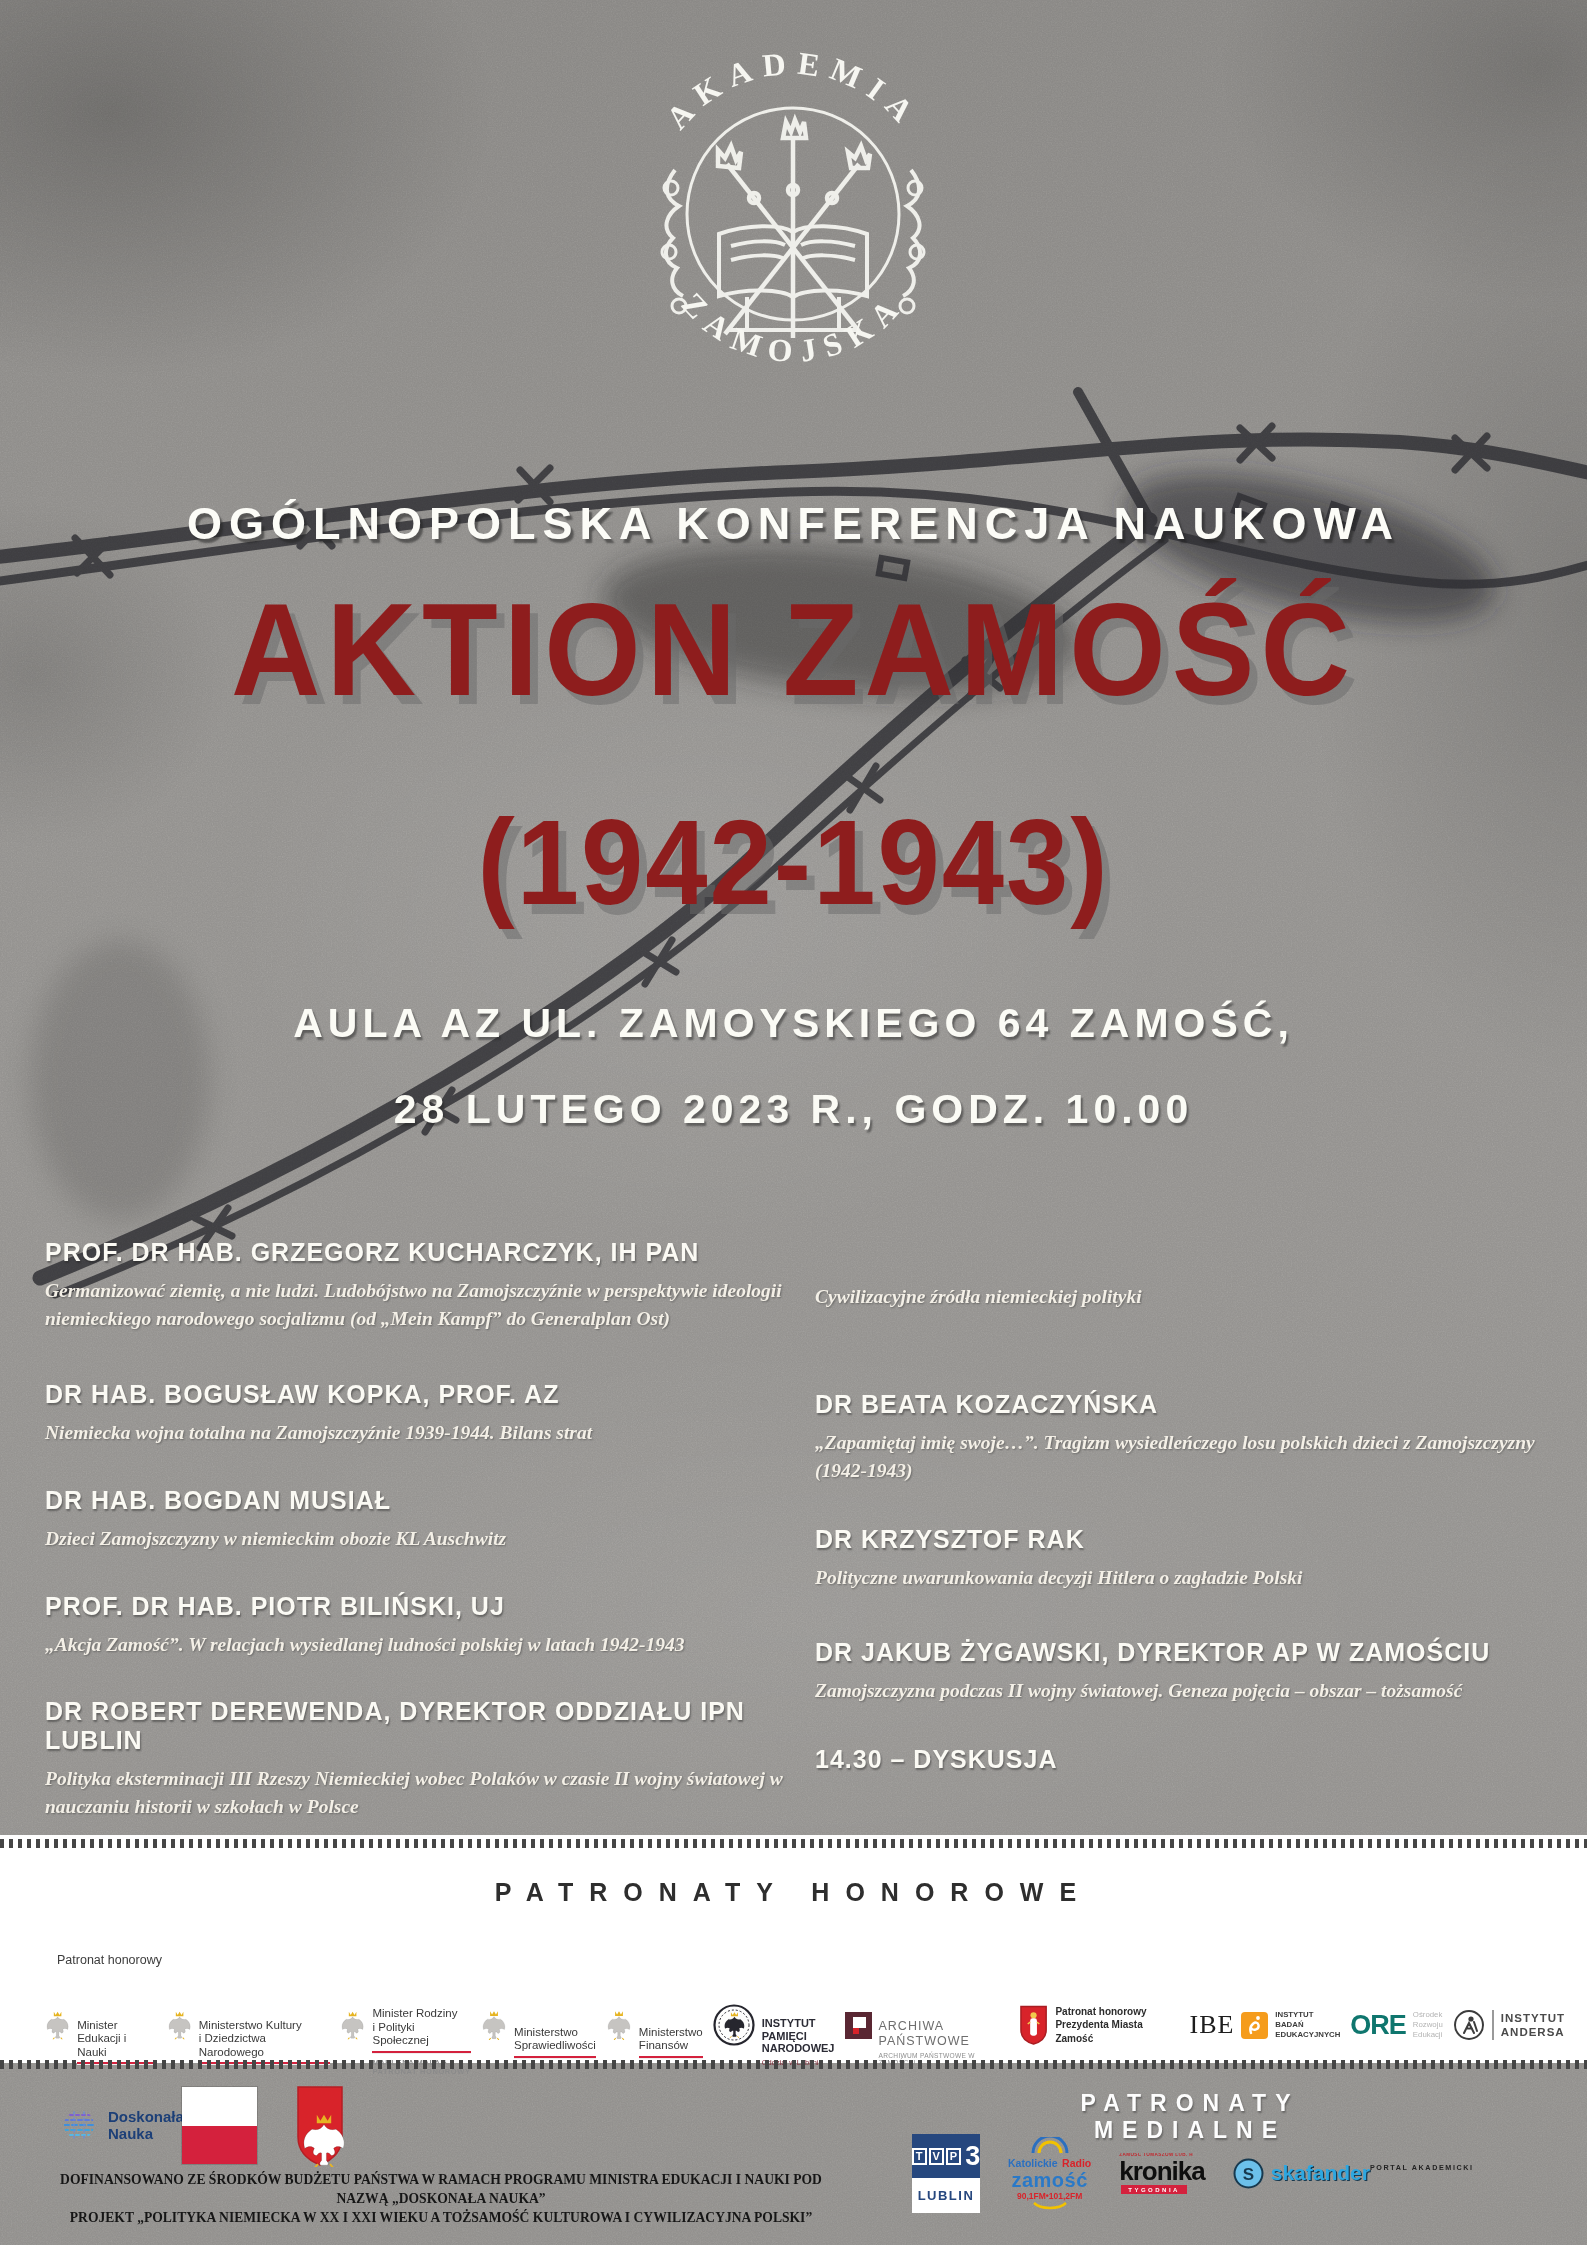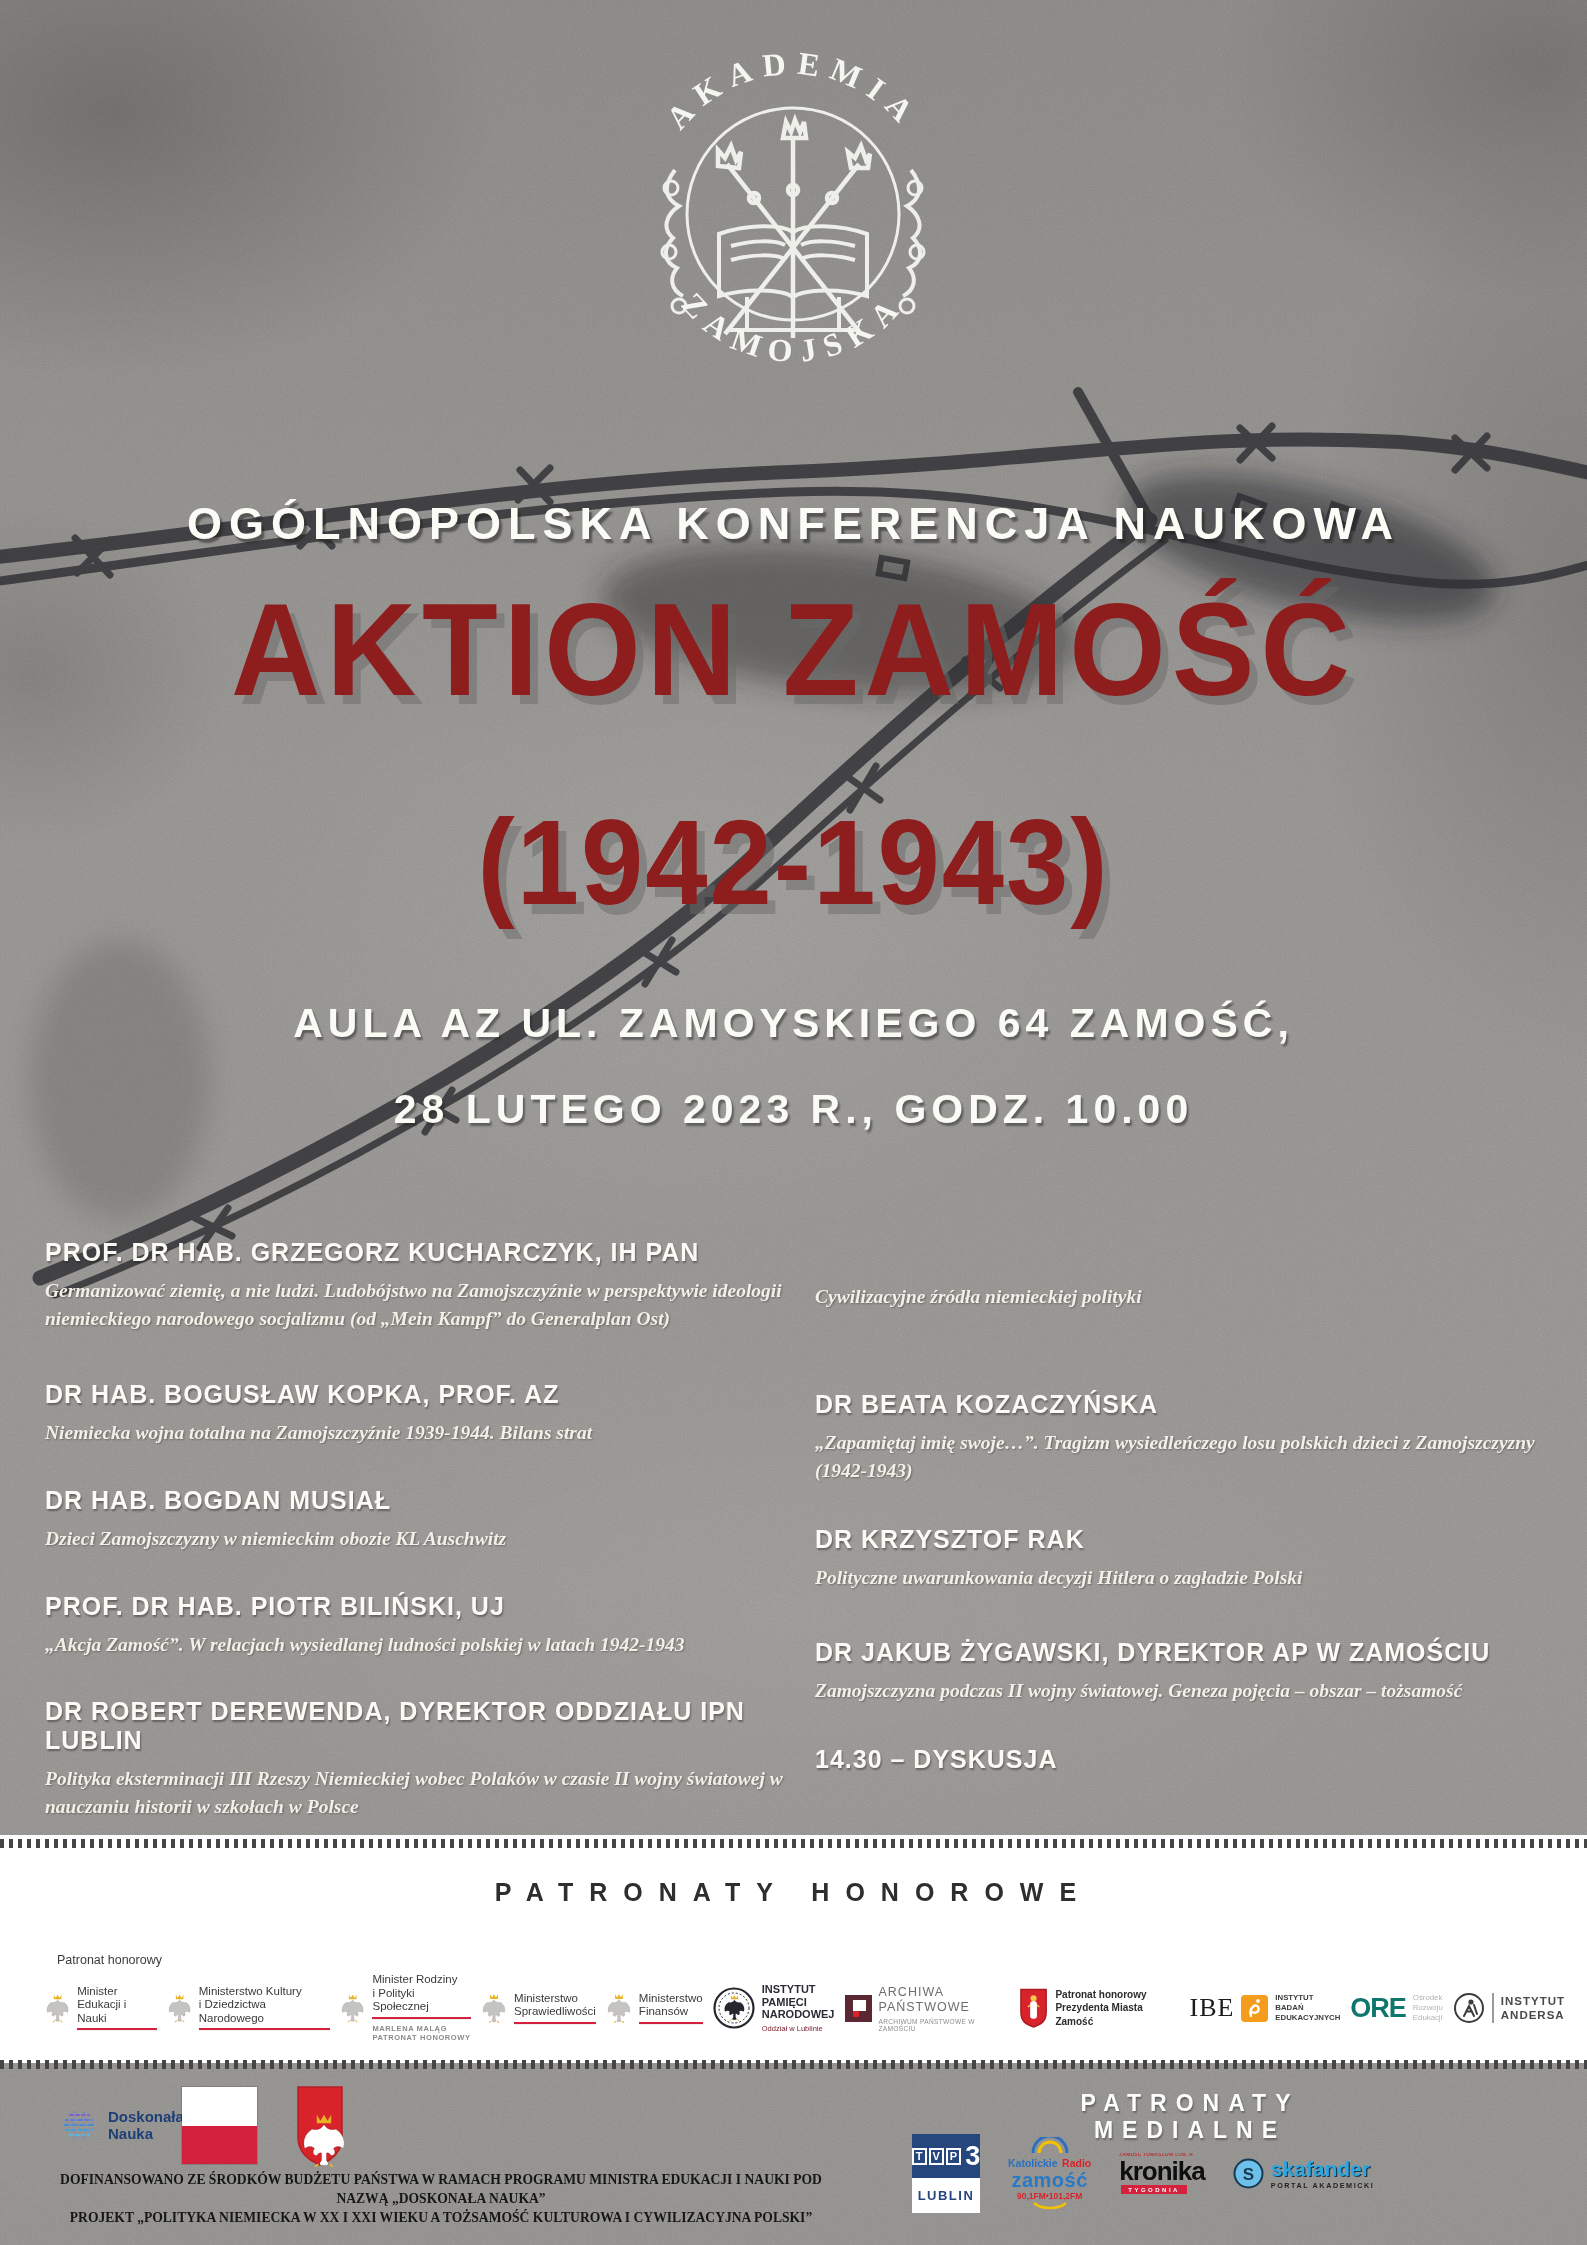--- a/index.html
+++ b/index.html
@@ -48,21 +48,21 @@
   .dash{position:absolute;left:0;width:100%;height:9px;z-index:4;
         background:repeating-linear-gradient(90deg,#454545 0 4px,transparent 4px 9px);}
   .dash-top{top:1839px}.dash-bottom{top:2060px}
   .hh-heading{position:absolute;left:0;width:100%;top:43px;text-align:center;
               font-size:25px;font-weight:700;letter-spacing:16px;color:#2e2e2e;}
   .patronat-label{position:absolute;left:57px;top:118px;font-size:12.5px;color:#3c3c3c;}
   .hlogos{position:absolute;left:45px;right:22px;top:138px;display:flex;
           justify-content:space-between;align-items:center;gap:10px;}
   .hlogo{display:flex;align-items:center;gap:7px;}
   .pre{white-space:pre-line;}
-  .mtext{display:flex;flex-direction:column;}
+  .mtext{display:flex;flex-direction:column;margin-top:34px;}
   .mname{font-size:11.5px;color:#3a3a3a;line-height:1.18;}
   .redbar{margin-top:3px;height:3px;width:100%;
           background:linear-gradient(180deg,#d4213d 0 66%,#efefef 66% 100%);}
   .msub{margin-top:4px;font-size:7.5px;font-weight:700;letter-spacing:.6px;color:#8a8a8a;line-height:1.3;}
   .ipn-seal{flex:0 0 auto;}
   .ipn-name{font-size:11px;font-weight:700;color:#2b2b35;line-height:1.15;}
   .ipn-sub{margin-top:3px;font-size:7.5px;color:#7a2330;}
   .ap-mark{position:relative;width:27px;height:27px;background:#5a2733;flex:0 0 auto;}
   .ap-mark .w{position:absolute;left:8px;top:5px;width:13px;height:11px;background:#fff;}
   .ap-mark .r{position:absolute;left:8px;top:16px;width:6px;height:6px;background:#d8232a;}
@@ -100,21 +100,21 @@
   .radio-l1 .w2{color:#d8232a;font-weight:700;font-size:10.5px;}
   .radio-name{color:#2a79c7;font-weight:800;font-size:20px;letter-spacing:.5px;}
   .radio-freq{color:#d8232a;font-weight:800;font-size:8.5px;margin-top:1px;}
   .kronika{display:flex;flex-direction:column;align-items:flex-start;line-height:1;}
   .kr-top{font-size:4.6px;font-weight:700;color:#c1272d;letter-spacing:.4px;white-space:nowrap;
           max-width:74px;overflow:hidden;}
   .kr-name{font-size:26px;font-weight:800;color:#0e0e0e;letter-spacing:-1px;margin-top:1px;}
   .kr-band{margin-top:1px;margin-left:2px;background:#d4213d;color:#fff;font-size:6px;font-weight:700;
            letter-spacing:2.5px;padding:1.5px 7px;}
   .skaf{display:flex;align-items:center;gap:7px;}
-  .skaf-col{display:flex;flex-direction:column;line-height:1.05;}
+  .skaf-col{display:flex;flex-direction:row;line-height:1.05;}
   .skaf-name{font-size:21px;font-weight:800;color:#2ea7e0;text-shadow:1.2px 1.2px 0 #17394f;}
   .skaf-tag{font-size:7.2px;font-weight:700;letter-spacing:1.6px;color:#222;margin-top:2px;}
   .hidden-defs{position:absolute;width:0;height:0;overflow:hidden;}
 </style>
 </head>
 <body>
 
 <div class="poster">
 
   <svg class="bg-svg" width="1587" height="2245" viewBox="0 0 1587 2245" aria-hidden="true">

